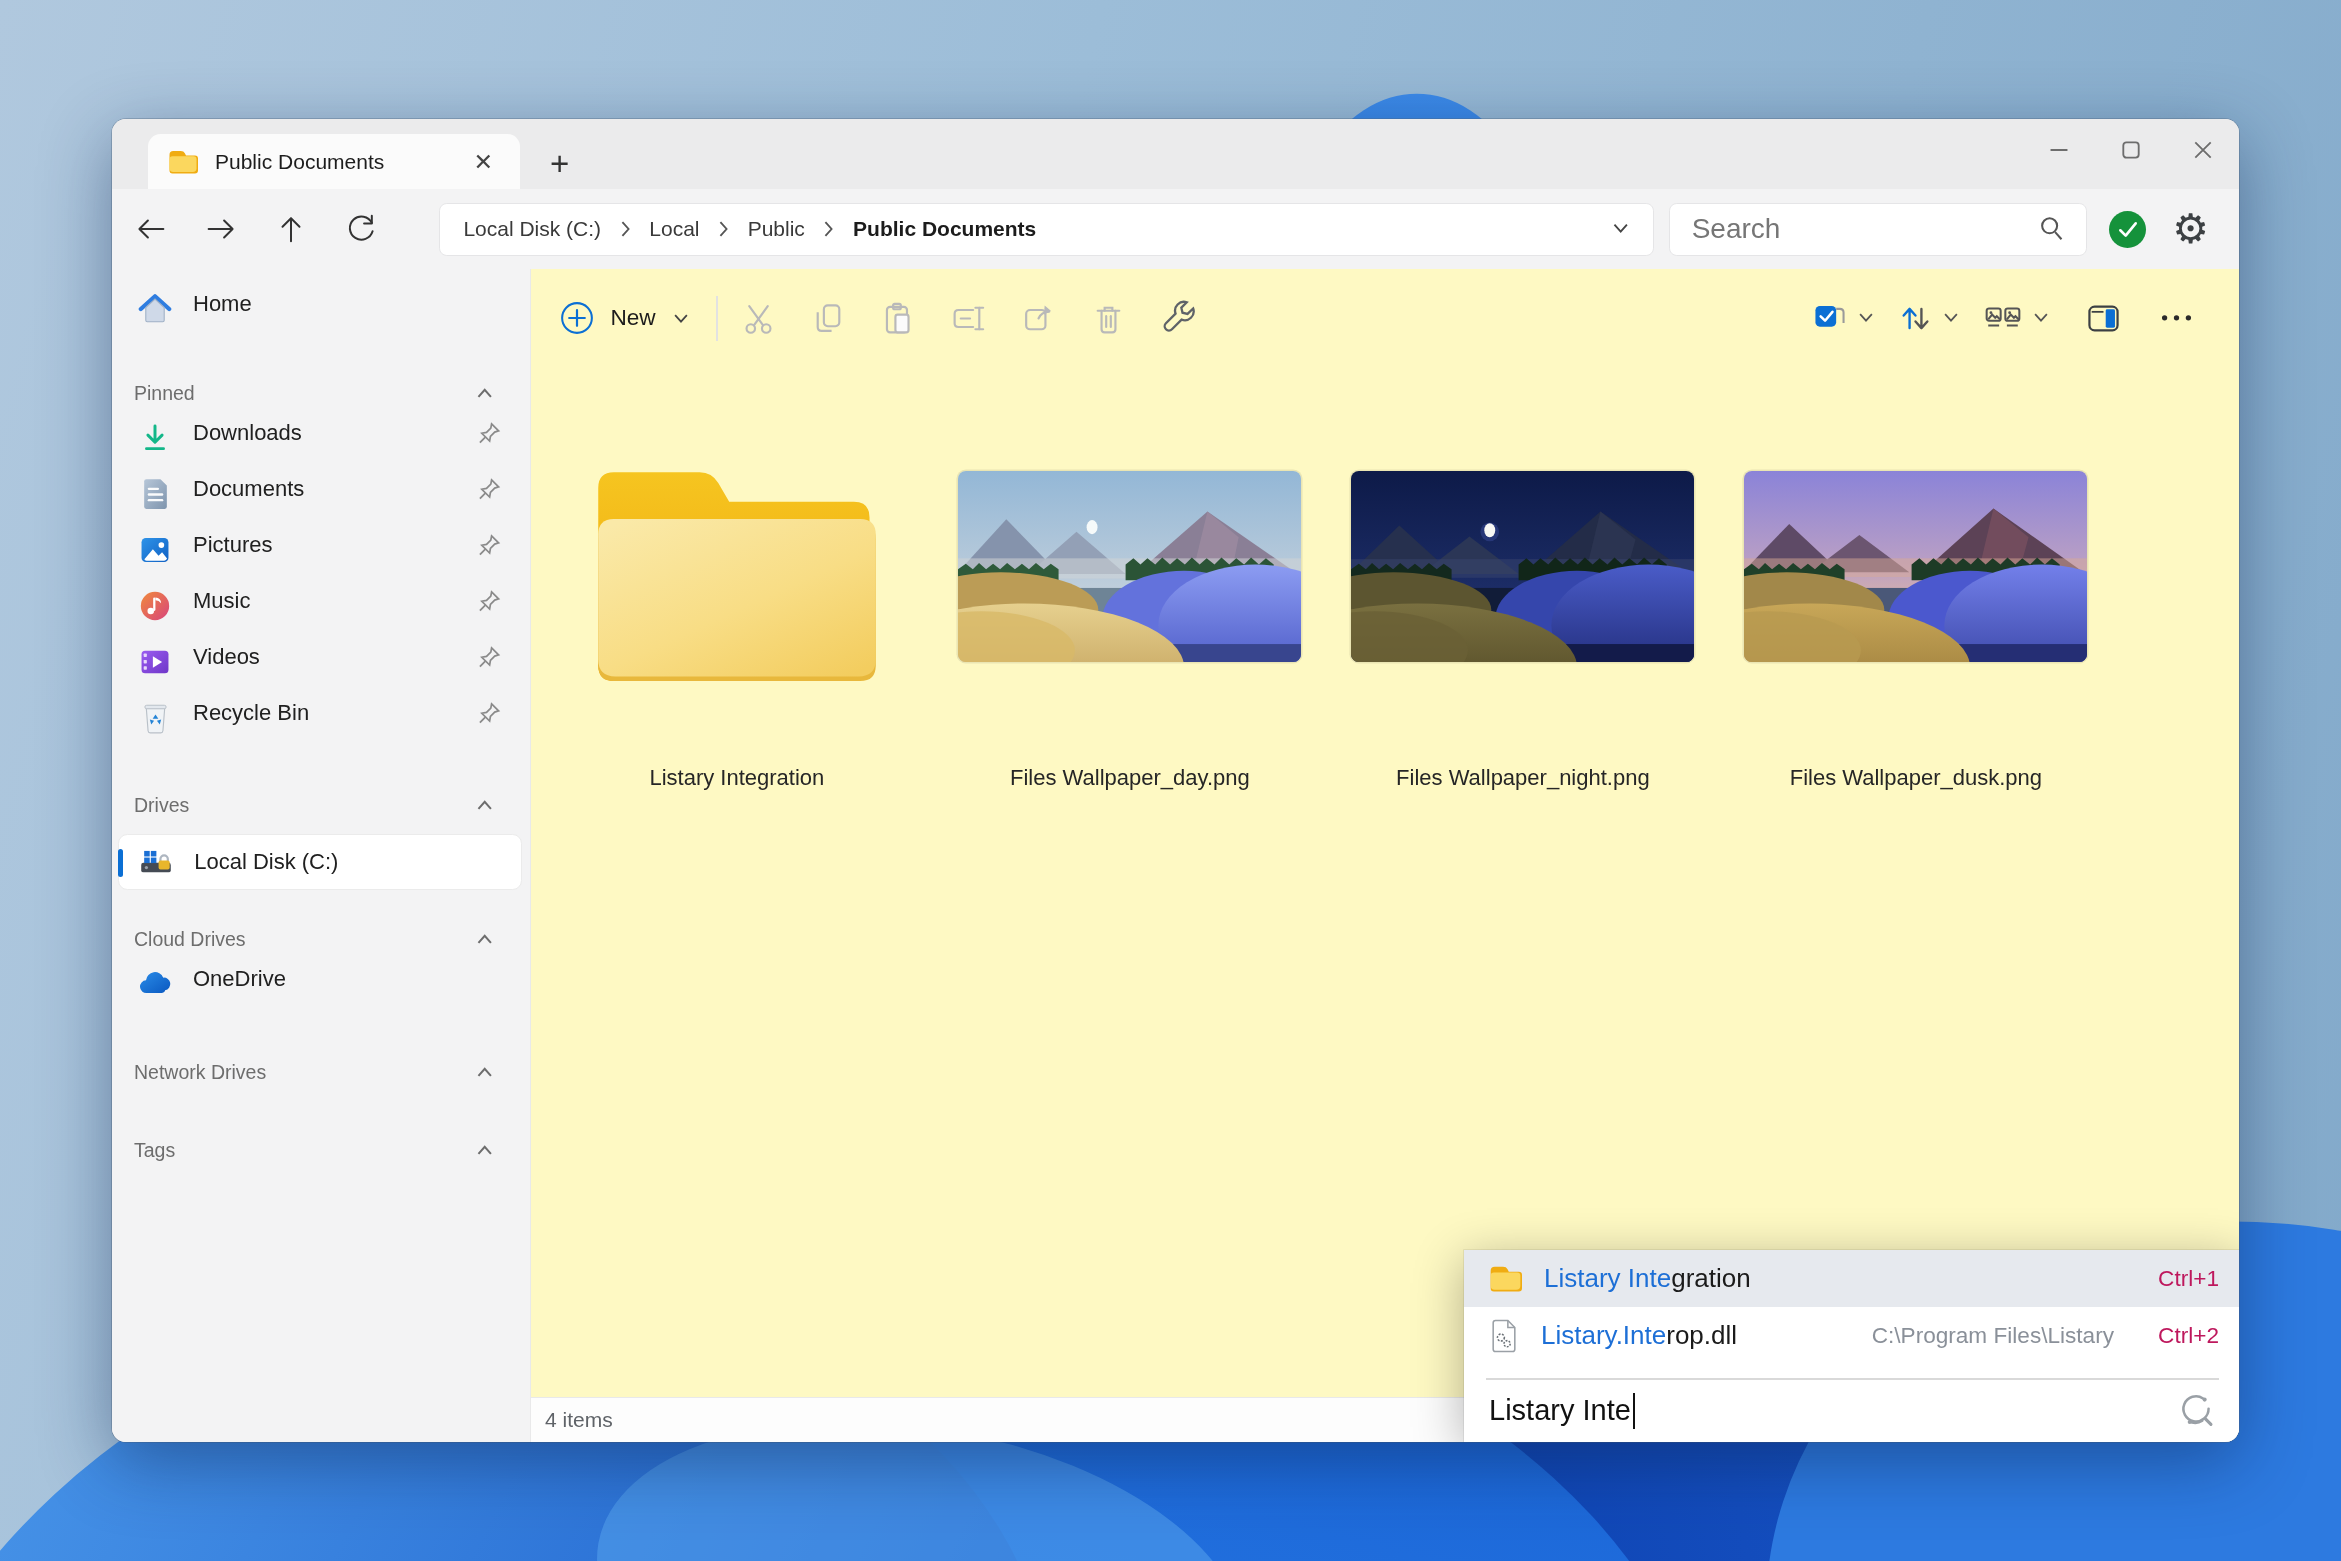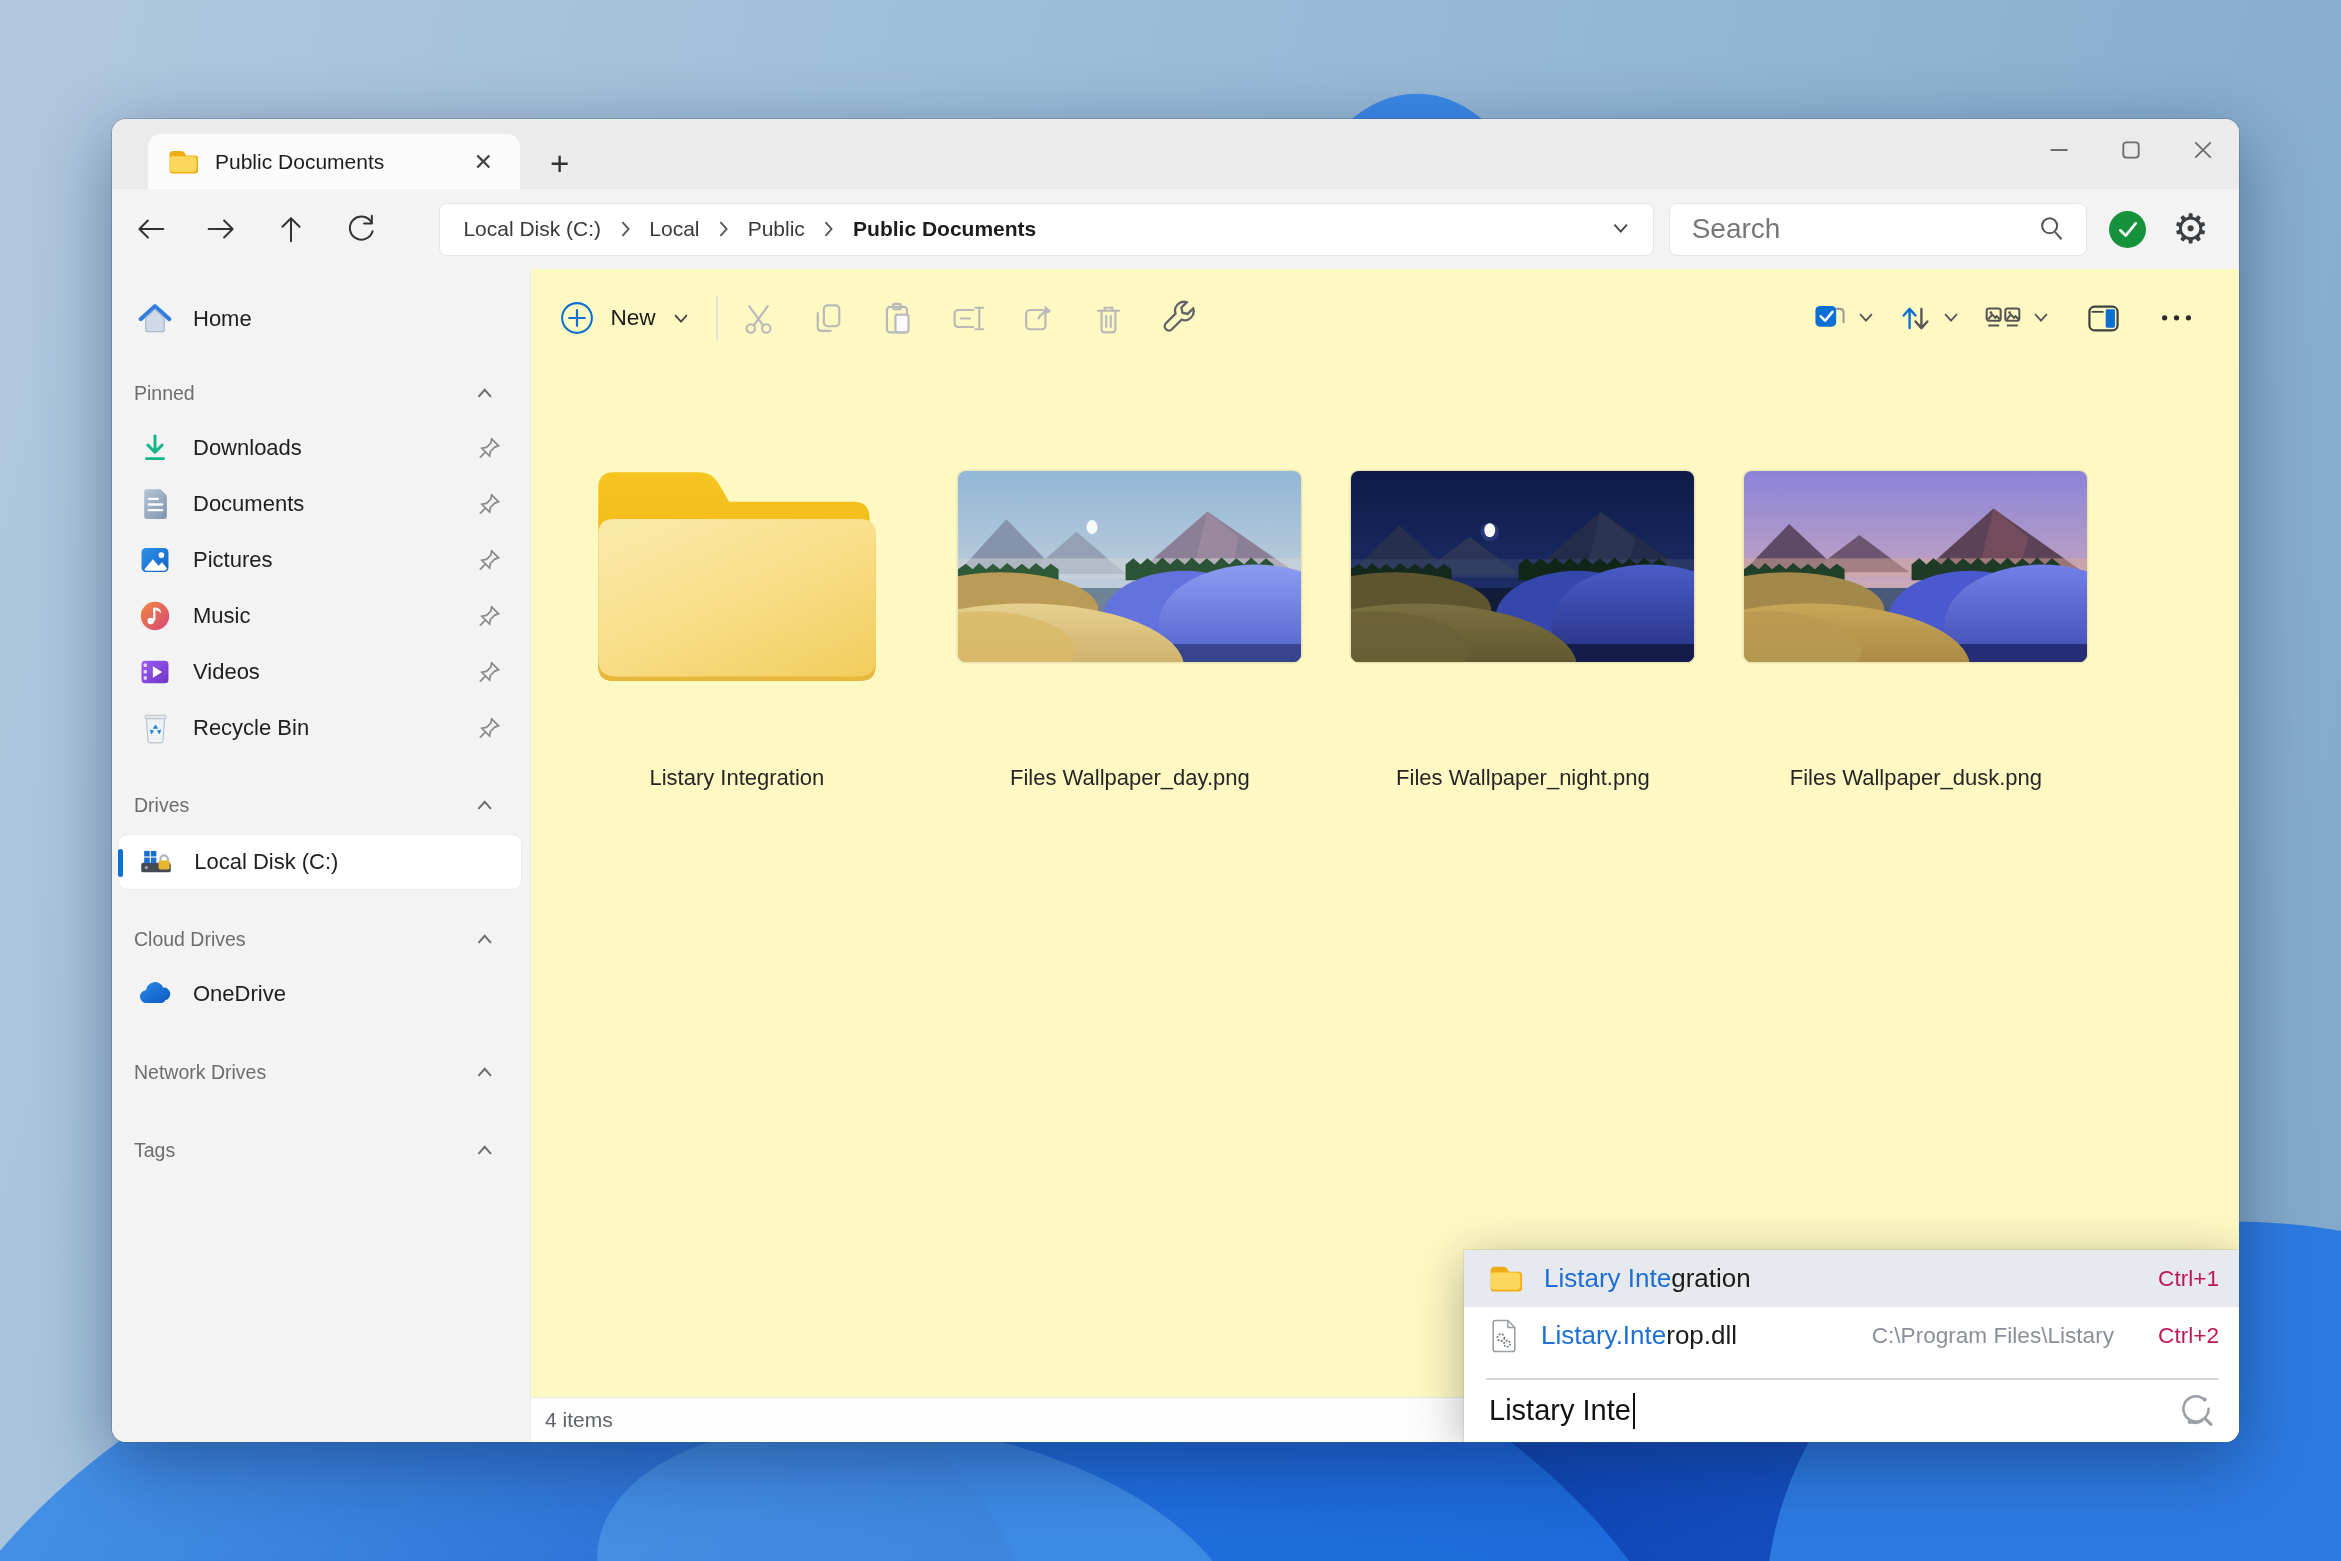--- a/index.html
+++ b/index.html
@@ -36,21 +36,21 @@
     margin-left:15px; display:flex; align-items:center; padding:0 19px 0 22px; }
   .search-ph { font-size:28px; color:#767676; flex:1; }
   .statusdot { width:37px; height:37px; border-radius:50%; background:#15923b; margin-left:22.6px;
     display:flex; align-items:center; justify-content:center; }
   .gearbtn { margin-left:26px; font-size:41px; color:#3c4043; line-height:1; }
 
   
   .main { display:flex; height:1173px; }
   .sidebar { width:419px; padding-top:22px; position:relative; background:#f3f3f4;
     border-right:1.6px solid #e9e9ea; }
-  .sb-item { height:56px; display:flex; align-items:center; padding:0 28px 0 25px; }
+  .sb-item { height:56px; display:flex; padding:0 28px 0 25px; }
   .sb-icon { width:36px; height:36px; display:flex; align-items:center; justify-content:center; }
   .sb-label { font-size:22px; color:#202020; margin-left:20px; flex:1; }
   .sb-pin { width:26.5px; height:26.5px; }
   .sb-header { height:53px; display:flex; align-items:center; justify-content:space-between;
     padding:0 34px 0 22px; }
   .sb-header-label { font-size:19.5px; color:#6d6d6d; }
   .sb-sel { position:relative; margin:1.6px 7.8px 0 6.2px; background:#fff; border:1.6px solid #ebebeb;
     border-radius:9.4px; height:56px; display:flex; align-items:center; padding:0 20px 0 19px; }
   .sb-sel .accentbar { position:absolute; left:-1.6px; top:14px; width:5.5px; height:28px;
     border-radius:3.1px; background:#0b6fd4; }

